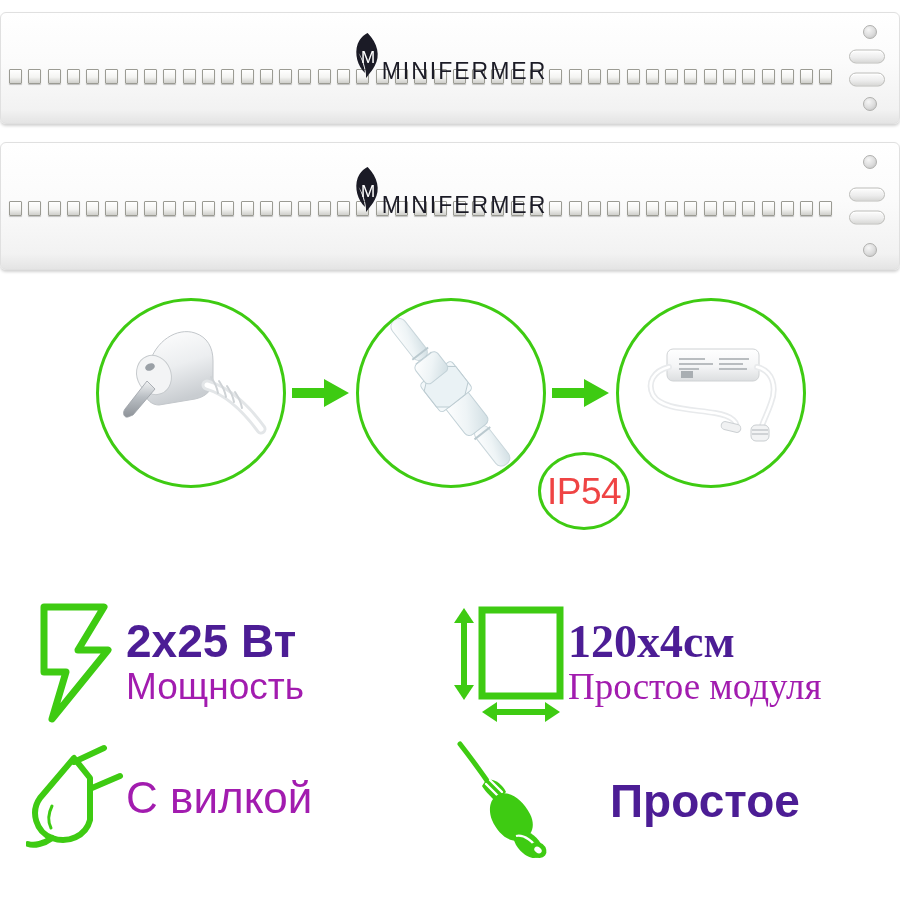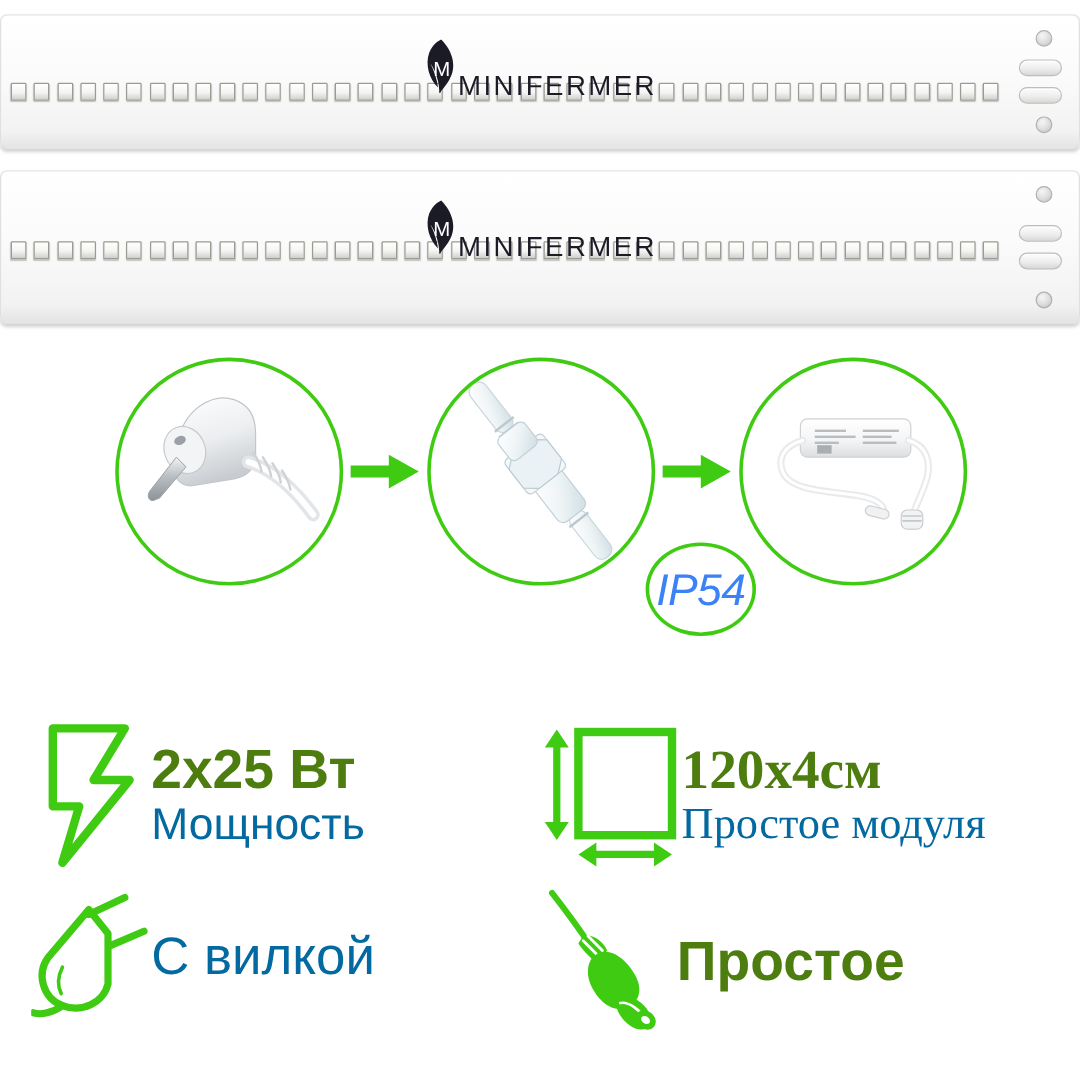--- a/index.html
+++ b/index.html
@@ -173,72 +173,71 @@
     border: 3px solid #3ecb12;
     background: #ffffff;
     display: flex;
     align-items: center;
     justify-content: center;
     box-sizing: border-box;
     z-index: 6;
   }
   .ip-badge span {
     font-size: 37px;
-    color: #3b82f6;
+    color: #ef4444;
     font-family: "Liberation Sans", sans-serif;
     letter-spacing: -0.5px;
     line-height: 1;
-    font-style: italic;
   }
 
   
   .specs {
     position: absolute;
     top: 592px;
     left: 0;
     width: 900px;
     height: 308px;
   }
   .spec {
     position: absolute;
     display: flex;
     align-items: center;
   }
   .s-power   { left: 26px;  top: 10px;  }
   .s-size    { left: 450px; top: 10px; font-family: Liberation Serif, serif;  }
   .s-plug    { left: 26px;  top: 152px; }
-  .s-connect { left: 452px; top: 148px; }
+  .s-connect { left: 452px; top: 148px; gap: 46px; }
 
   .spec-icon {
     flex: 0 0 auto;
     display: flex;
     align-items: center;
     justify-content: center;
   }
   .spec-text {
     display: flex;
     flex-direction: column;
     justify-content: center;
   }
   .spec-main {
     font-size: 46px;
     font-weight: bold;
-    color: #4d7c0f;
+    color: #4c1d95;
     line-height: 1.04;
     white-space: nowrap;
   }
   .spec-sub {
     font-size: 37px;
-    color: #0369a1;
+    color: #a21caf;
     line-height: 1.12;
     white-space: nowrap;
   }
   .spec-single {
     font-size: 44px;
-    color: #0369a1;
+    color: #a21caf;
     line-height: 1;
     white-space: nowrap;
   }
 </style>
 </head>
 <body>
 
 <div id="page">
 
   <div class="strip strip-1">

